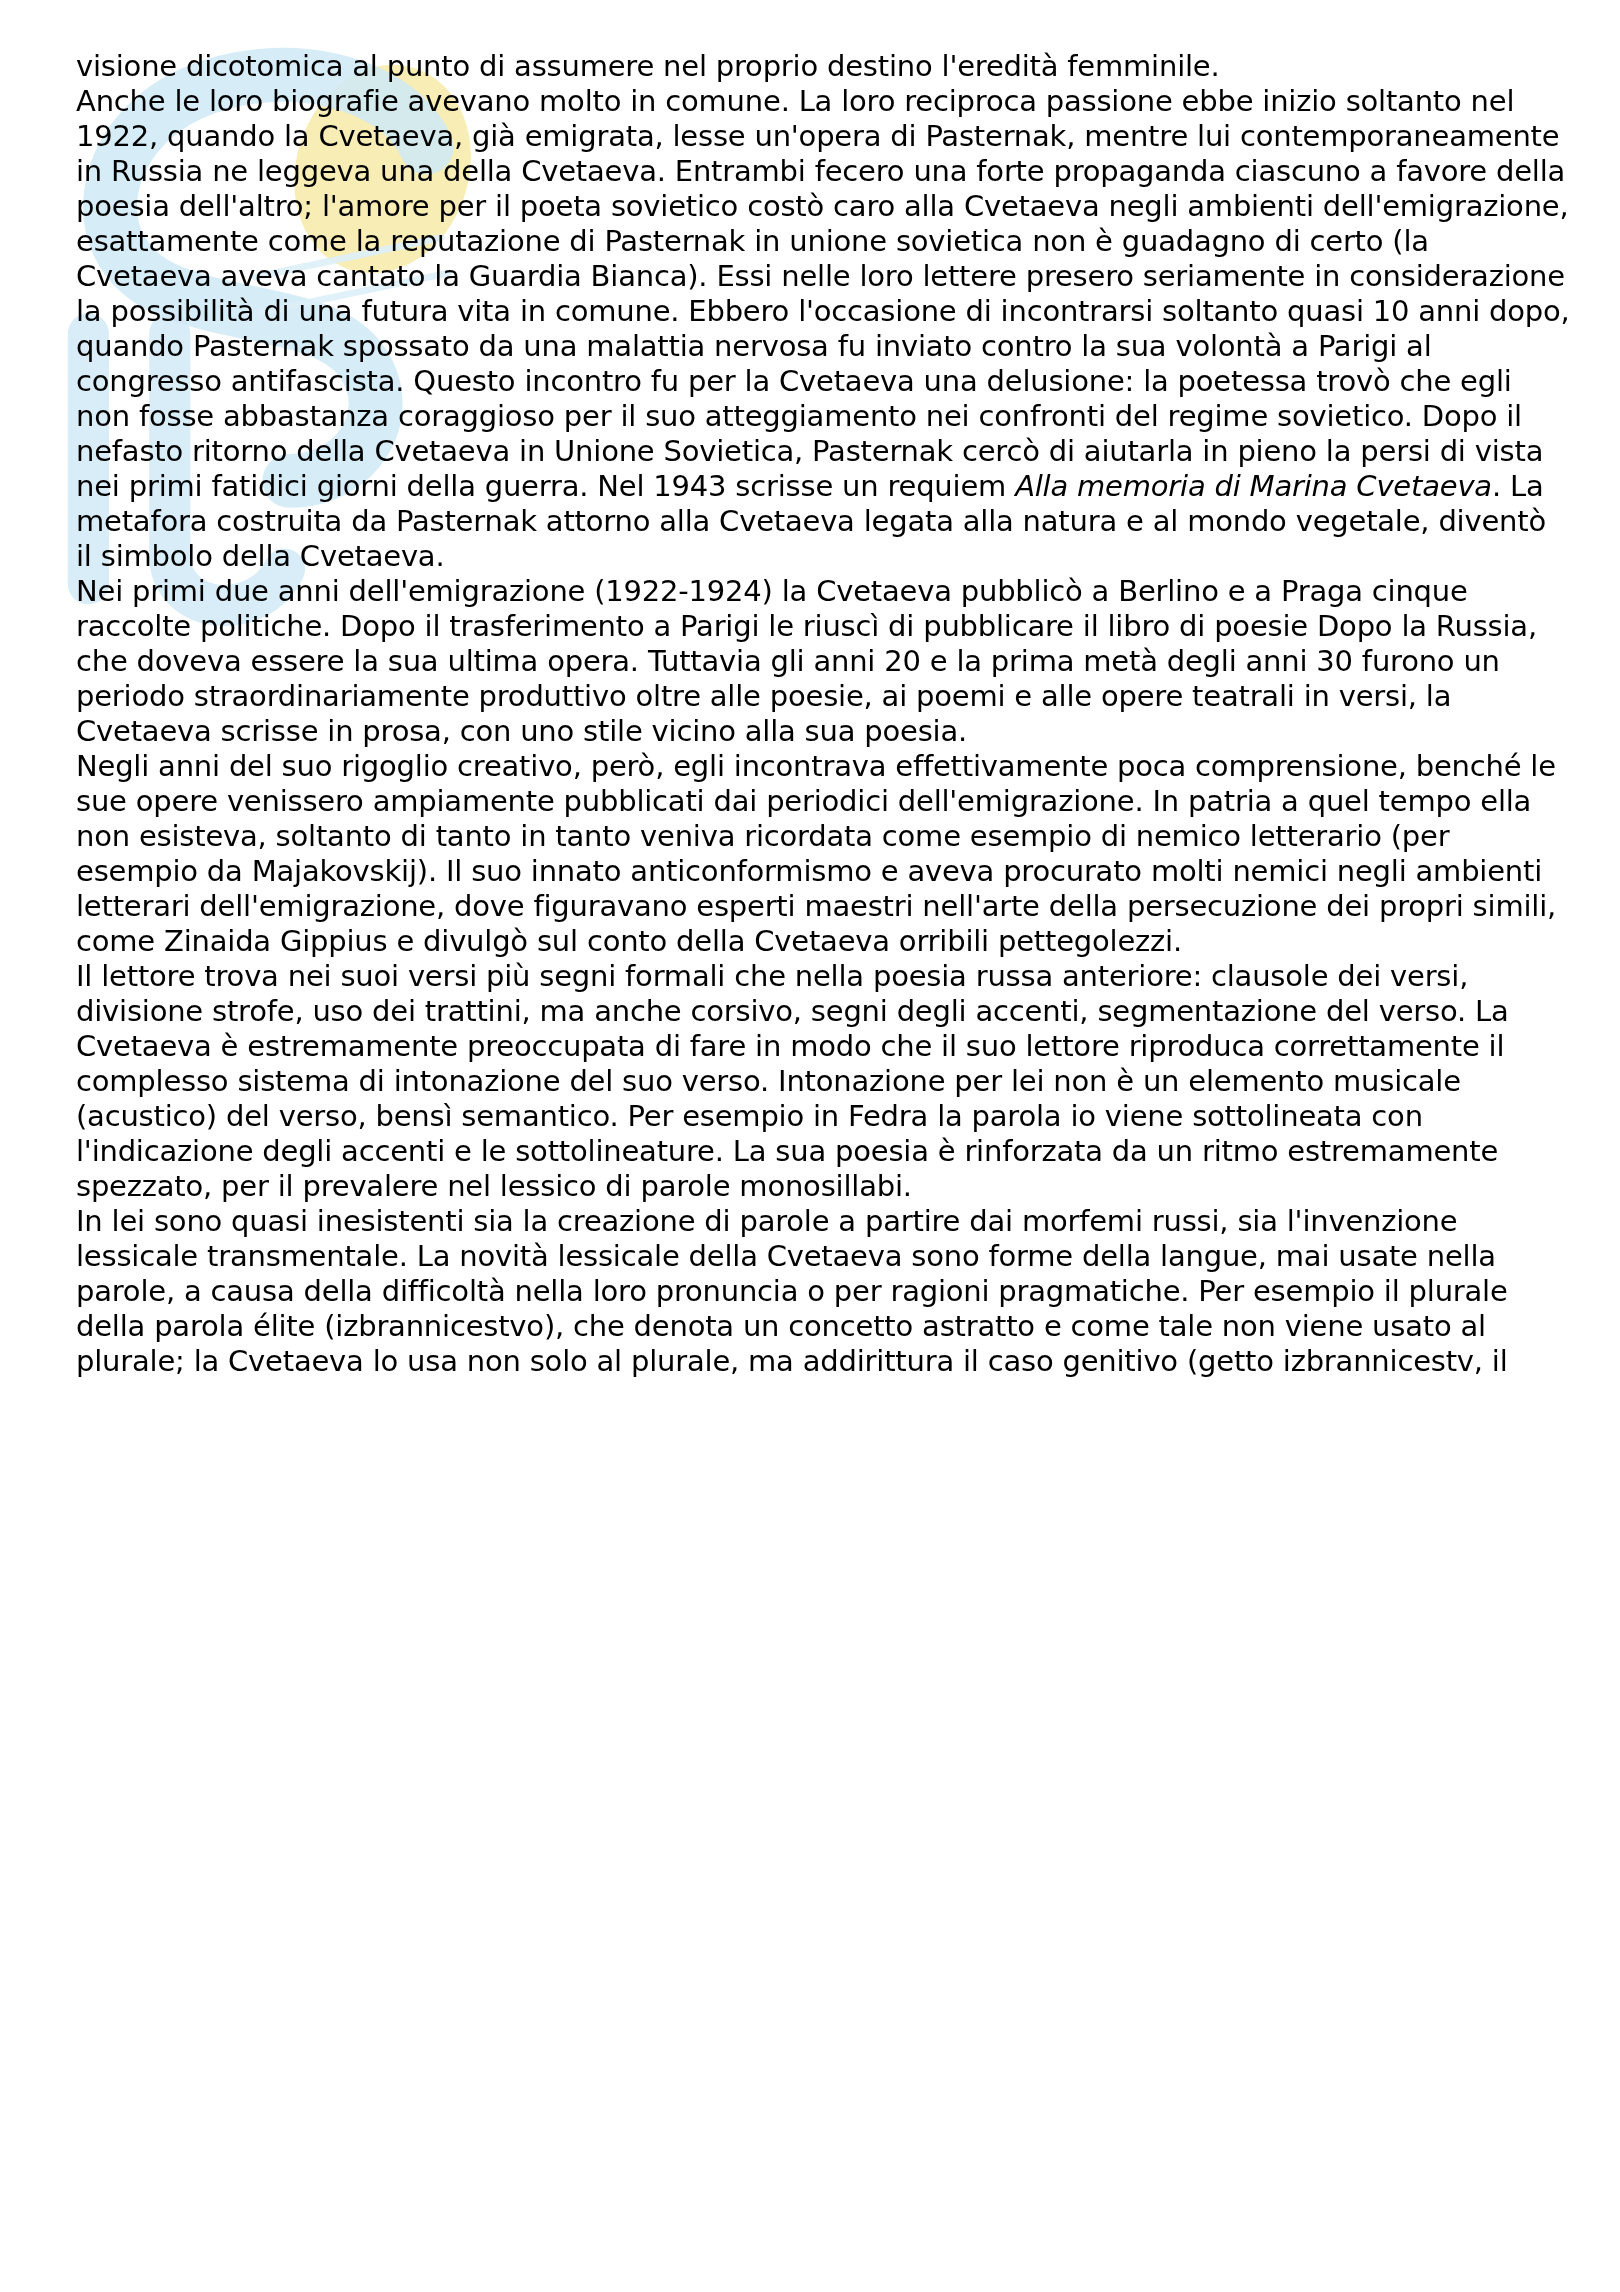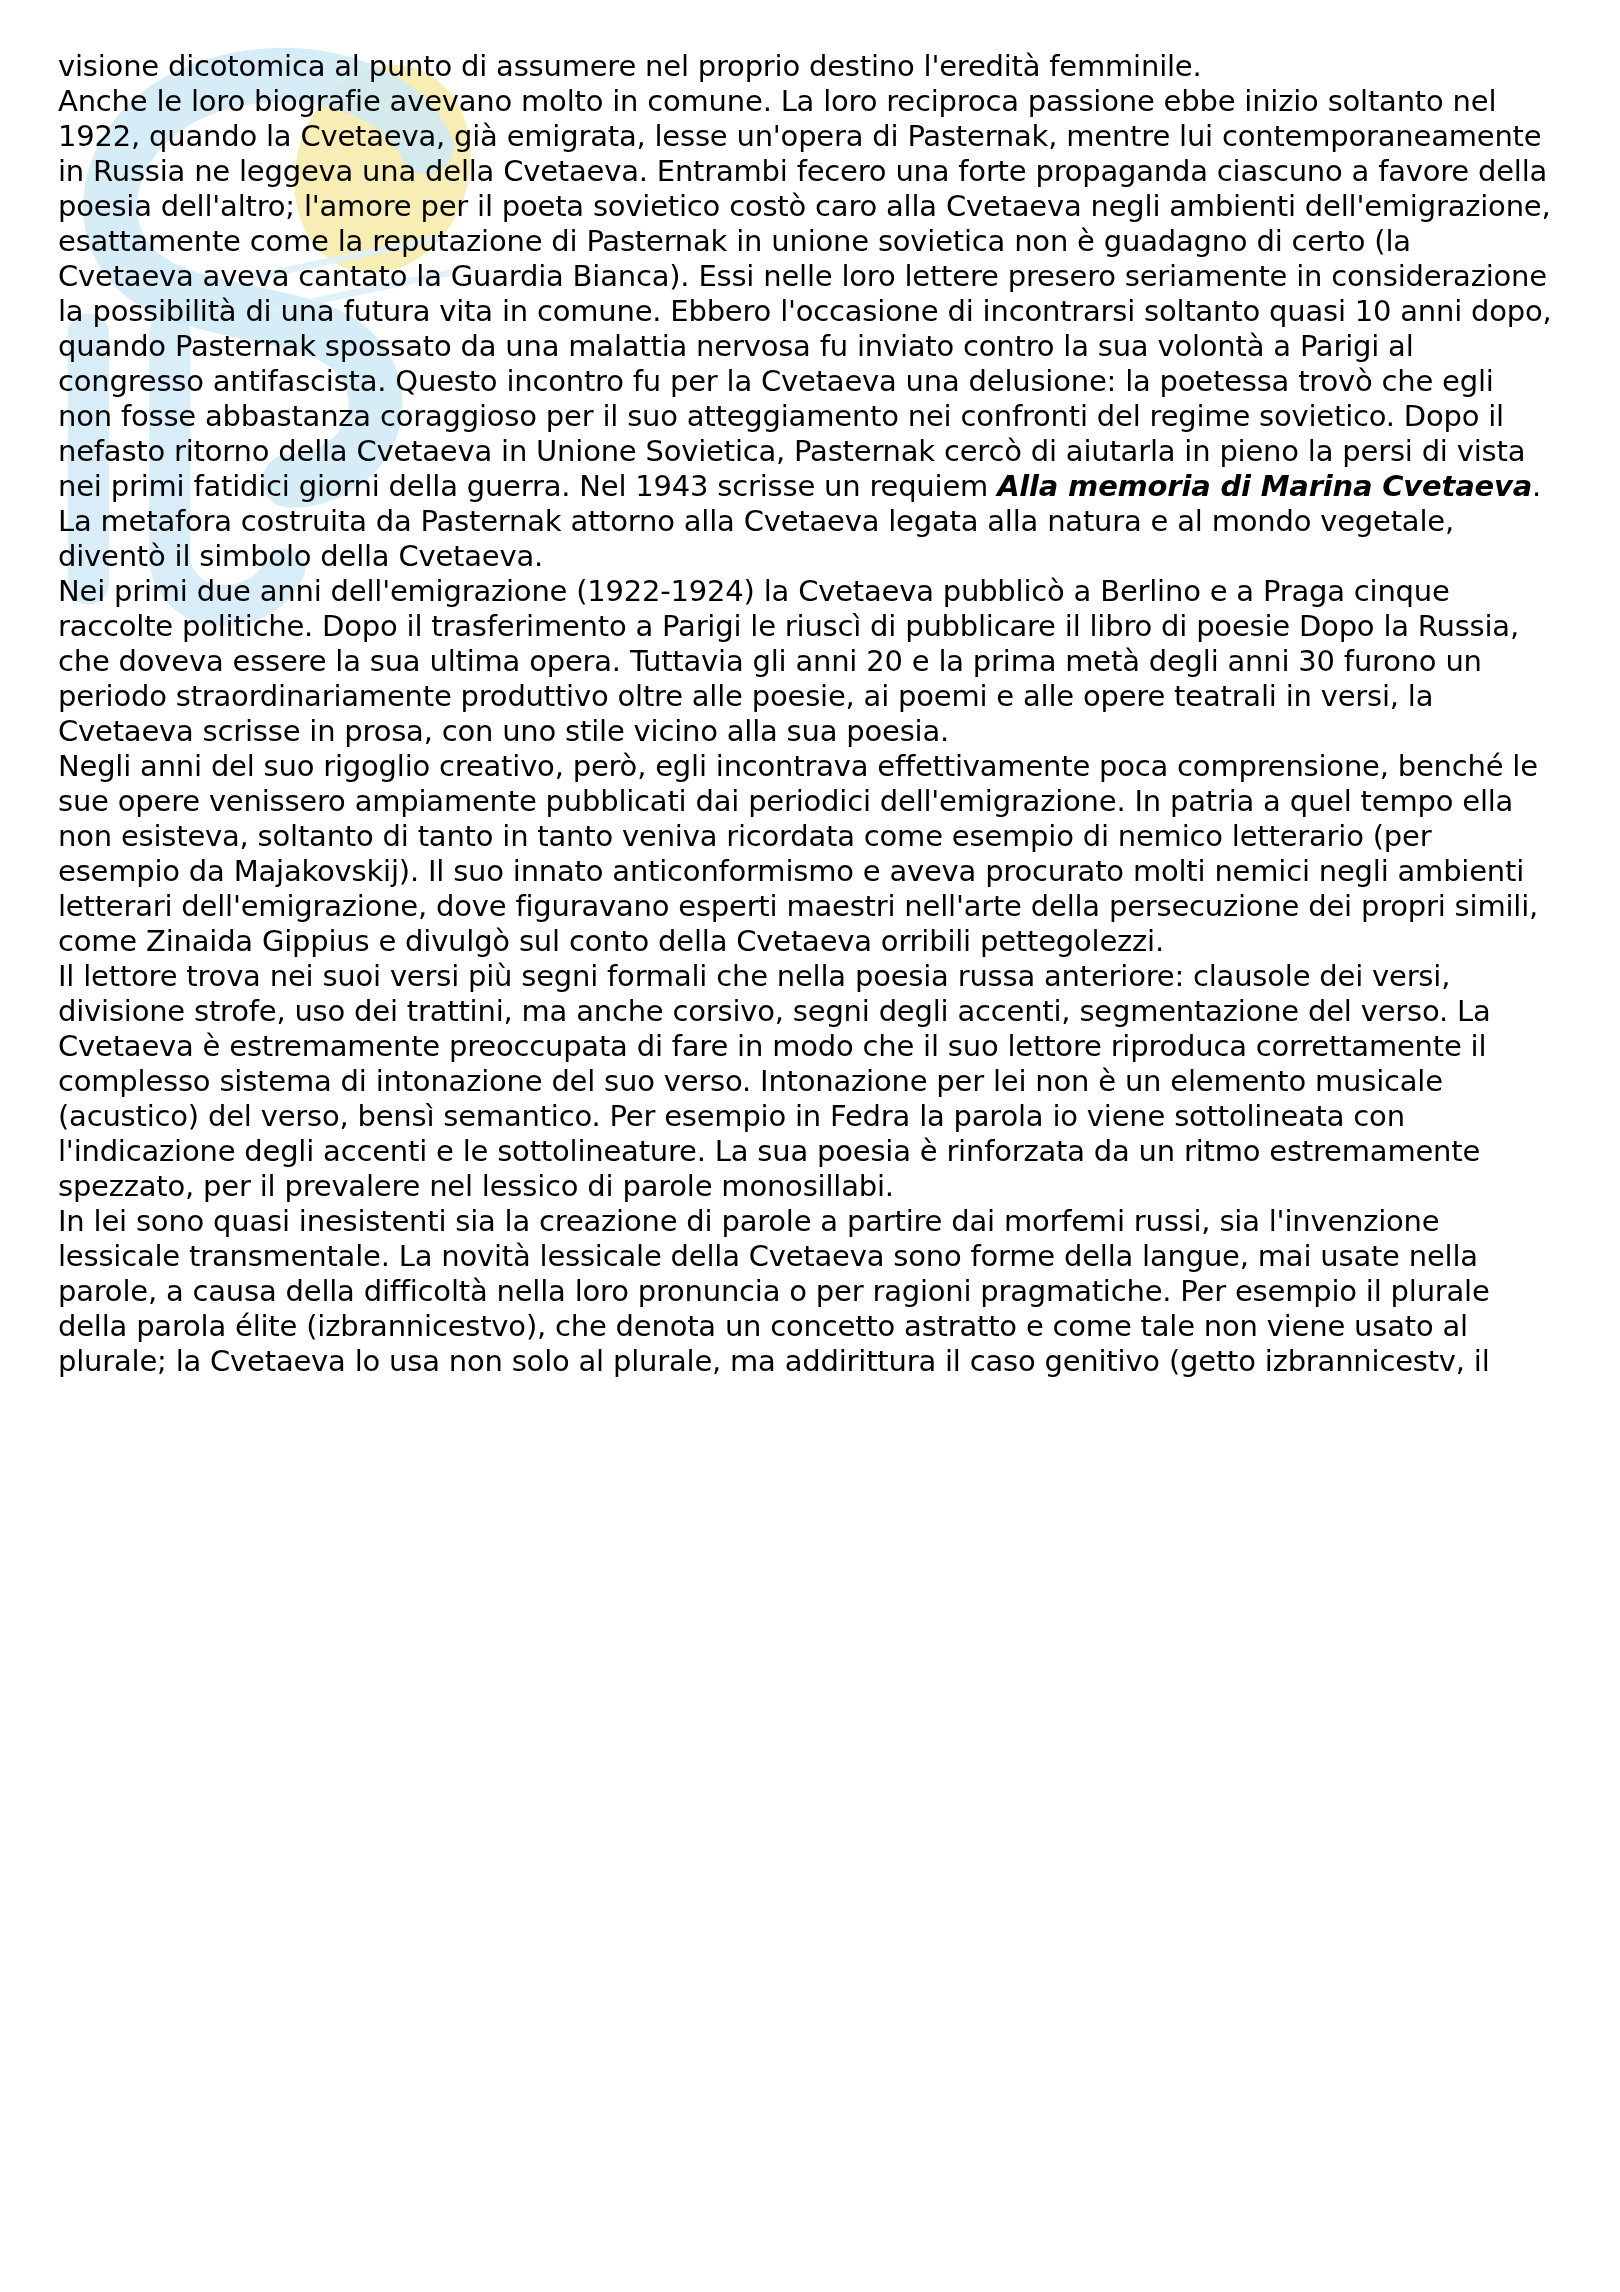--- a/index.html
+++ b/index.html
@@ -18,38 +18,38 @@
     position: absolute;
     left: 4.9px;
     top: 19.6px;
     width: 608px;
     height: 706px;
     z-index: 0;
     pointer-events: none;
   }
   .content {
     position: absolute;
-    left: 58px;
+    left: 76px;
     top: 49px;
     width: 1494px;
     z-index: 1;
     color: #000000;
     font-size: 29px;
     line-height: 35px;
     letter-spacing: -0.2px;
     text-align: left;
   }
   .content p {
     margin: 0;
   }
   .content p.spaced {
   }
   .content em {
     font-style: italic;
-    font-weight: bold;
+    font-weight: normal;
   }
 </style>
 </head>
 <body>
 
 <svg class="watermark" viewBox="0 0 620 720" xmlns="http://www.w3.org/2000/svg" aria-hidden="true">
   <ellipse cx="385" cy="152" rx="88" ry="108" transform="rotate(18 385 152)" opacity="0.8" fill="#f6e8a3"></ellipse>
   <path d="M 430 130 C 400 60 280 35 190 75 C 95 118 75 235 165 275 C 235 306 330 298 365 350 C 400 402 360 470 290 470" fill="none" stroke-width="55" stroke-linecap="round" opacity="0.85" stroke="#cfe9f6"></path>
   <path d="M 85 320 L 85 575 M 168 320 L 168 545 C 168 608 258 615 285 560" fill="none" stroke-width="42" stroke-linecap="round" opacity="0.8" stroke="#cfe9f6"></path>
   <path d="M 255 262 L 445 222 M 262 298 L 452 258" fill="none" stroke-width="7" stroke-linecap="round" opacity="0.9" stroke="#ddeff8"></path>

